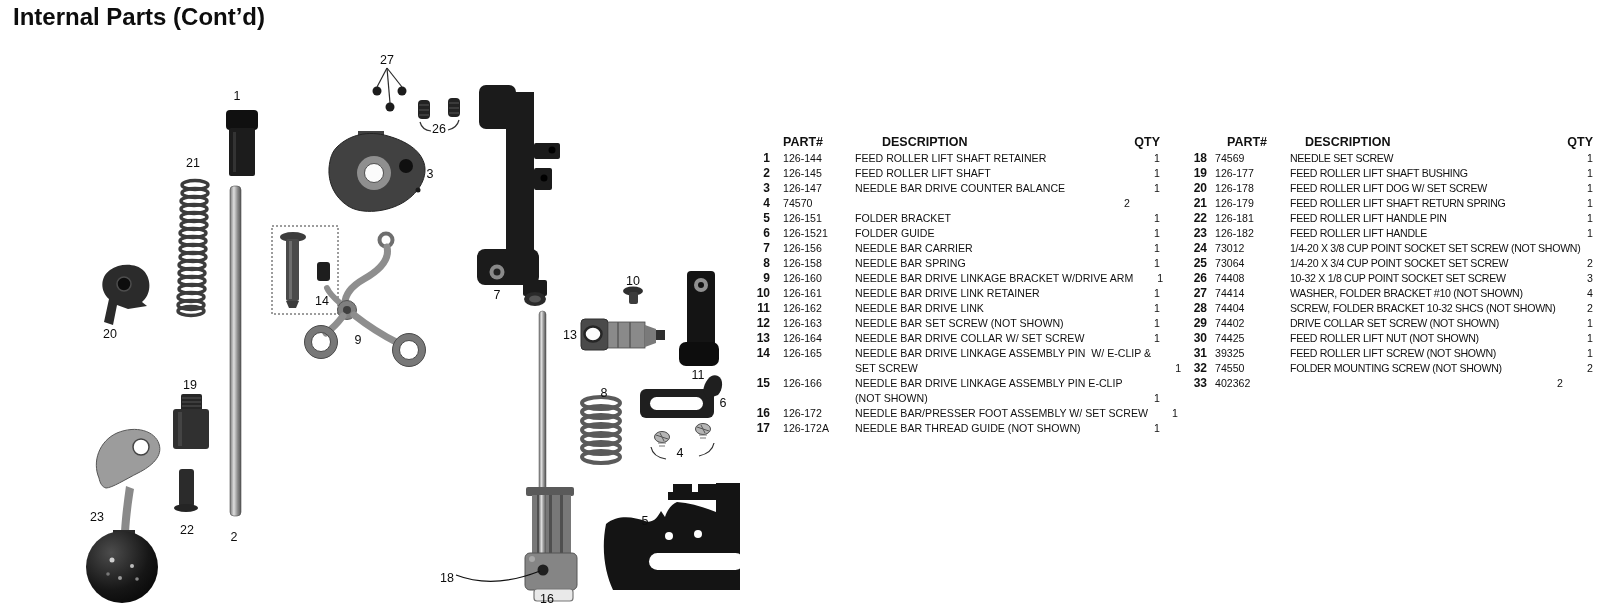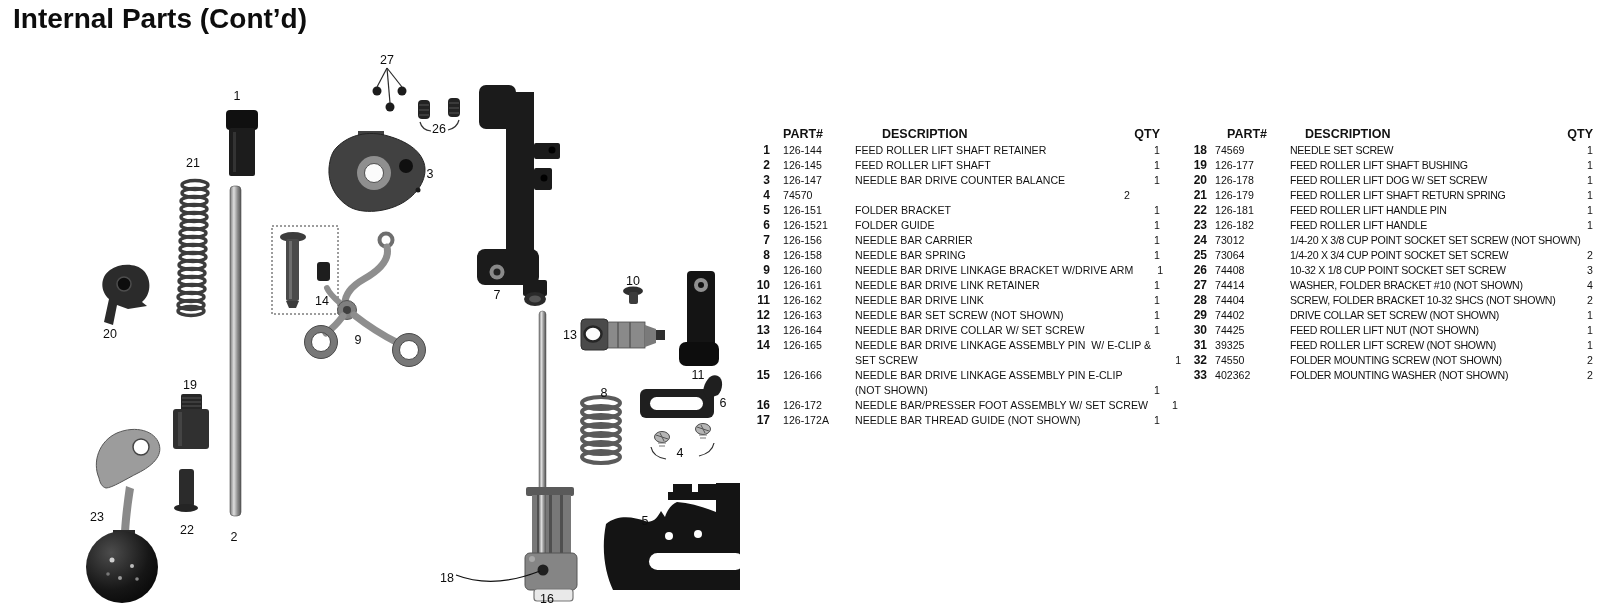--- a/index.html
+++ b/index.html
@@ -3,26 +3,26 @@
 <meta charset="utf-8">
 <style>
   html,body { margin:0; padding:0; }
   body {
     width:1600px; height:610px; position:relative; overflow:hidden;
     background:#ffffff; color:#111111;
     font-family:"Liberation Sans", sans-serif;
   }
   .page-title {
     position:absolute; left:13px; top:3px; margin:0;
-    font-size:28px; font-weight:bold; color:#0d0d0d;
+    font-size:24px; font-weight:bold; color:#0d0d0d;
   }
   svg.diagram { position:absolute; left:0; top:0; }
   svg .lbl { font-family:"Liberation Sans", sans-serif; font-size:12.5px; fill:#0d0d0d; text-anchor:middle; }
 
-  .parts-table { position:absolute; }
+  .parts-table { position:absolute;margin-top:8px; }
   .thead, .trow { display:grid; }
   .t1 .thead, .t1 .trow { grid-template-columns:20px 85px 1fr 30px; }
   .t2 .thead, .t2 .trow { grid-template-columns:29px 83px 1fr 30px; }
   .t1 { left:750px; top:119px; width:410px; }
   .t2 { left:1178px; top:119px; width:415px; }
   .thead { height:22px; align-items:end; padding-bottom:2px; font-weight:bold; font-size:12.5px; }
   .t1 .h-part { padding-left:13px; }
   .t2 .h-part { padding-left:20px; }
   .t1 .h-desc { padding-left:27px; }
   .t2 .h-desc { padding-left:15px; }
@@ -556,19 +556,16 @@
         <div class="c-num">32</div>
         <div class="c-part">74550</div>
         <div class="c-desc">
           <div class="desc-line">FOLDER MOUNTING SCREW (NOT SHOWN)</div>
         </div>
         <div class="c-qty">2</div>
       </div>
       <div class="trow">
         <div class="c-num">33</div>
         <div class="c-part">402362</div>
-        <div class="c-desc">
-          <div class="desc-line">FOLDER MOUNTING WASHER (NOT SHOWN)</div>
-        </div>
         <div class="c-qty">2</div>
       </div>
     </div>
 </div>
 
 </body></html>

